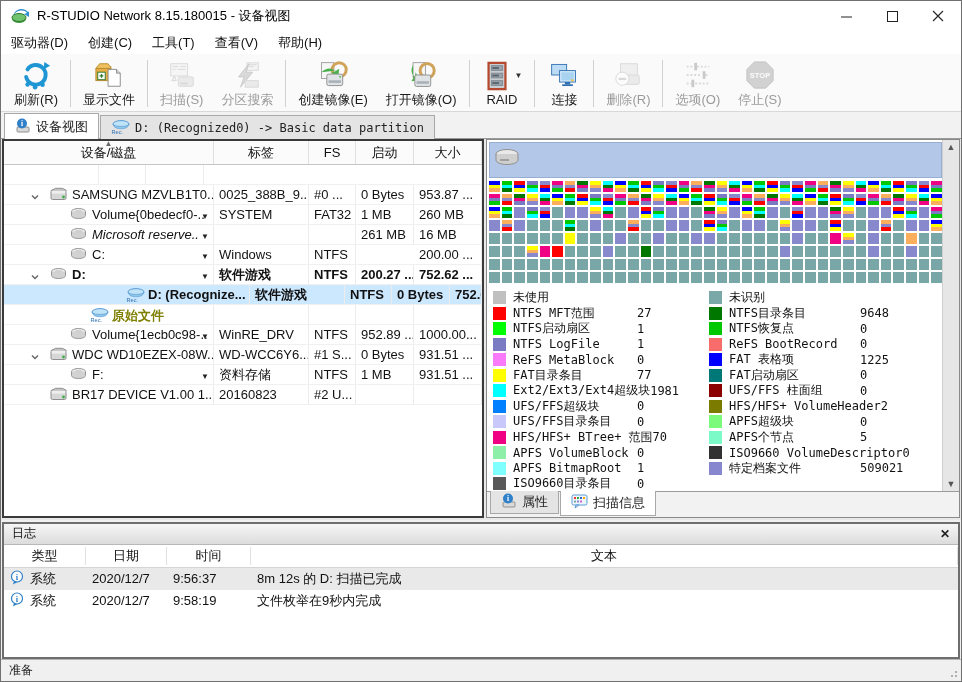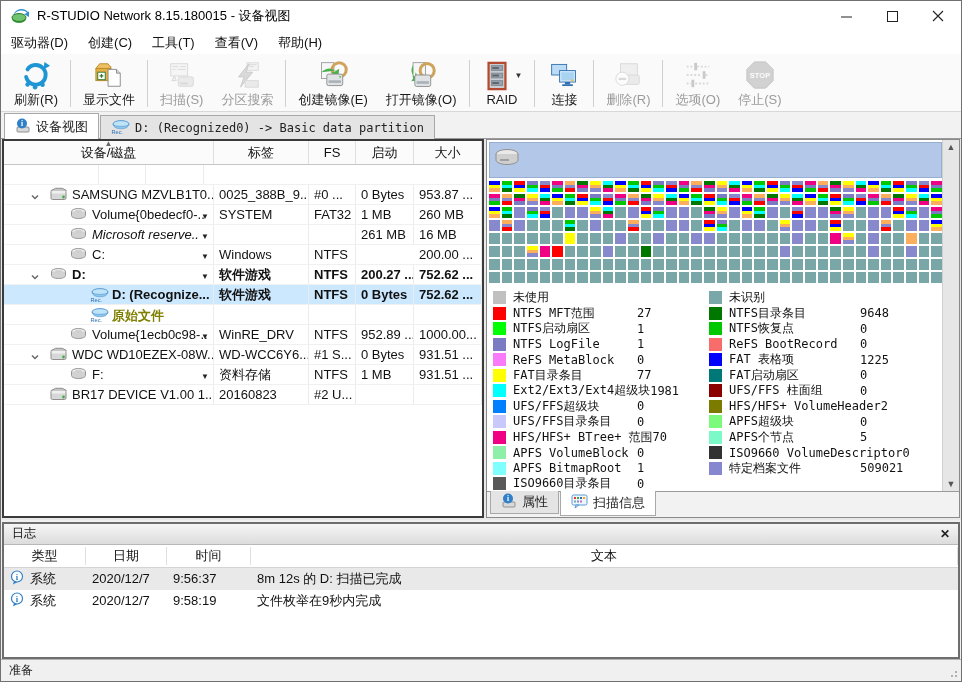--- a/index.html
+++ b/index.html
@@ -36,21 +36,21 @@
   
   .main { flex:0 0 379px; display:flex; background:#e8e8e8; position:relative; }
 
   
   .tree-pane { width:482px; margin:0 0 2px 1px; background:#fff; border:2px solid #3a3a3a; overflow:hidden; position:relative; }
   .tree-header { display:flex; height:24px; background:#fbfbfb; border-bottom:1px solid #c6c6c6; font-size:13px; color:#111; }
   .th { display:flex; align-items:center; justify-content:center; border-right:1px solid #e0e0e0; position:relative; }
   .th .sort { position:absolute; top:-2px; left:50%; transform:translateX(-50%); font-size:8px; color:#666; }
   .tree-rows { position:relative; }
   .trow { display:flex; height:20px; font-size:13px; color:#111; border-bottom:1px solid #f0f0f0; position:relative; }
-  .trow.sel { background:#cce8ff; }
+  .trow.sel { background:#cce8ff;padding-left:36px; }
   .tcell { border-right:1px solid #ececec; display:flex; align-items:center; padding-left:5px; overflow:hidden; white-space:nowrap; }
   .tcell.first { padding-left:0; position:relative; }
   .chev { position:absolute; top:5px; width:10px; height:10px; }
   .ticon { position:absolute; top:2px; width:18px; height:15px; }
   .tname { position:absolute; top:2px; font-size:13px; white-space:nowrap; }
   .tdrop { position:absolute; right:4px; top:7px; font-size:8px; color:#222; }
   .bold { font-weight:bold; }
 
   
   .right-pane { flex:1; margin:0 1px 2px 2px; background:#fff; border:1px solid #8a8a8a; display:flex; flex-direction:column; position:relative; }

